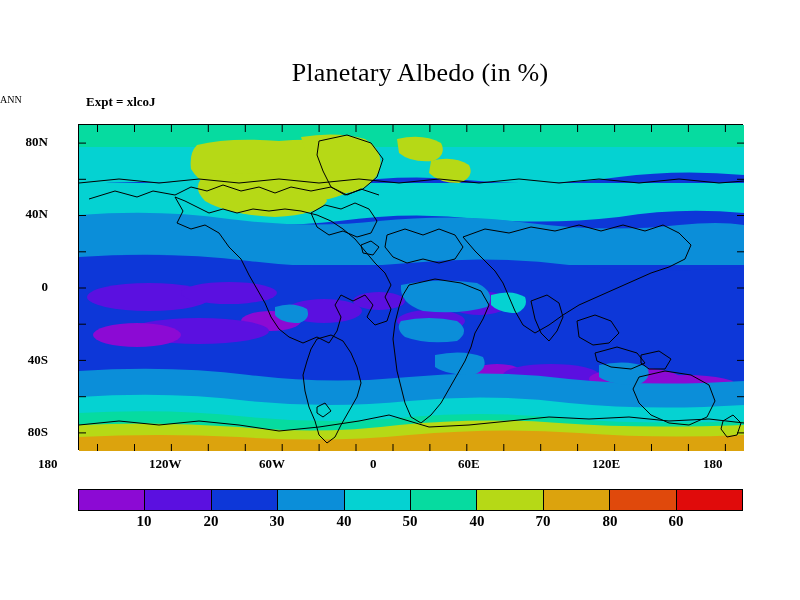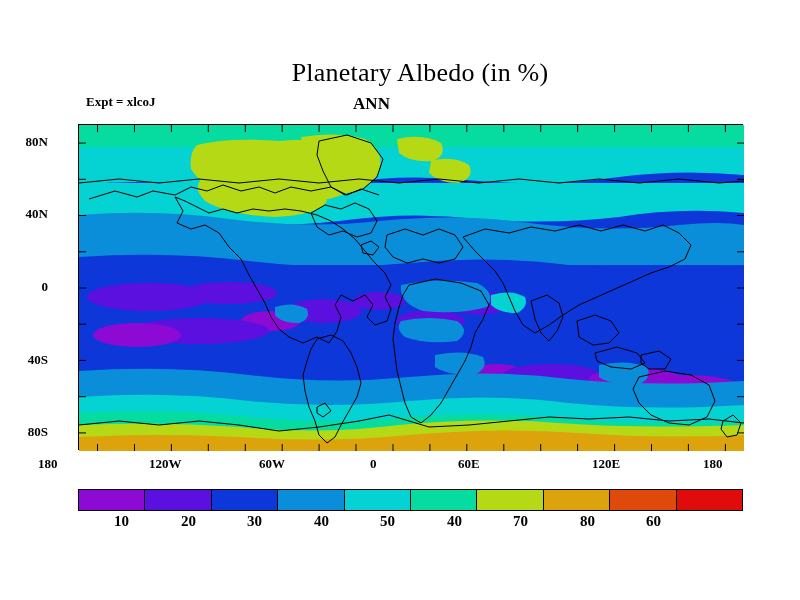--- a/index.html
+++ b/index.html
@@ -14,21 +14,21 @@
 
   #title{
     left:0;top:58px;width:800px;text-align:center;
     font-size:26px;letter-spacing:.2px;margin-left:20px;
   }
   #subtitle{
     left:0;top:93px;width:800px;text-align:center;
     font-size:13px;font-weight:bold;
   }
   #expt{left:78px;top:94px;font-size:13px;font-weight:bold;margin-left:8px;}
-  #season{left:0;top:94px;width:743px;text-align:center;font-size:17px;font-weight:bold;}
+  #season{left:0;top:94px;width:743px;text-align:left;font-size:10px;font-weight:normal;}
 
   #plot{
     position:absolute;left:78px;top:124px;width:665px;height:326px;
     border:1px solid #000;box-sizing:border-box;background:#1a4fd6;
   }
   #plotsvg{position:absolute;left:0;top:0;width:665px;height:326px;display:block;}
 
   .ytick{
     position:absolute;right:752px;text-align:right;width:60px;
     font-size:13px;font-weight:bold;transform:translateY(-50%);
@@ -38,21 +38,21 @@
     font-size:13px;font-weight:bold;transform:translateX(-50%);
   }
 
   #cbar{
     position:absolute;left:78px;top:489px;width:665px;height:22px;
     border:1px solid #000;box-sizing:border-box;display:flex;
   }
   #cbar .band{flex:1 1 0;height:100%;border-right:1px solid #000;}
   #cbar .band:last-child{border-right:0;}
   .cbtick{
-    position:absolute;top:513px;width:60px;
+    position:absolute;top:513px;width:60px;text-align:center;
     font-size:15px;font-weight:bold;transform:translateX(-50%);
   }
   .tk{stroke:#000;stroke-width:1;}
 </style>
 </head>
 <body>
 
 <div id="stage">
 
   <div class="lbl" id="title">Planetary Albedo (in %)</div>

